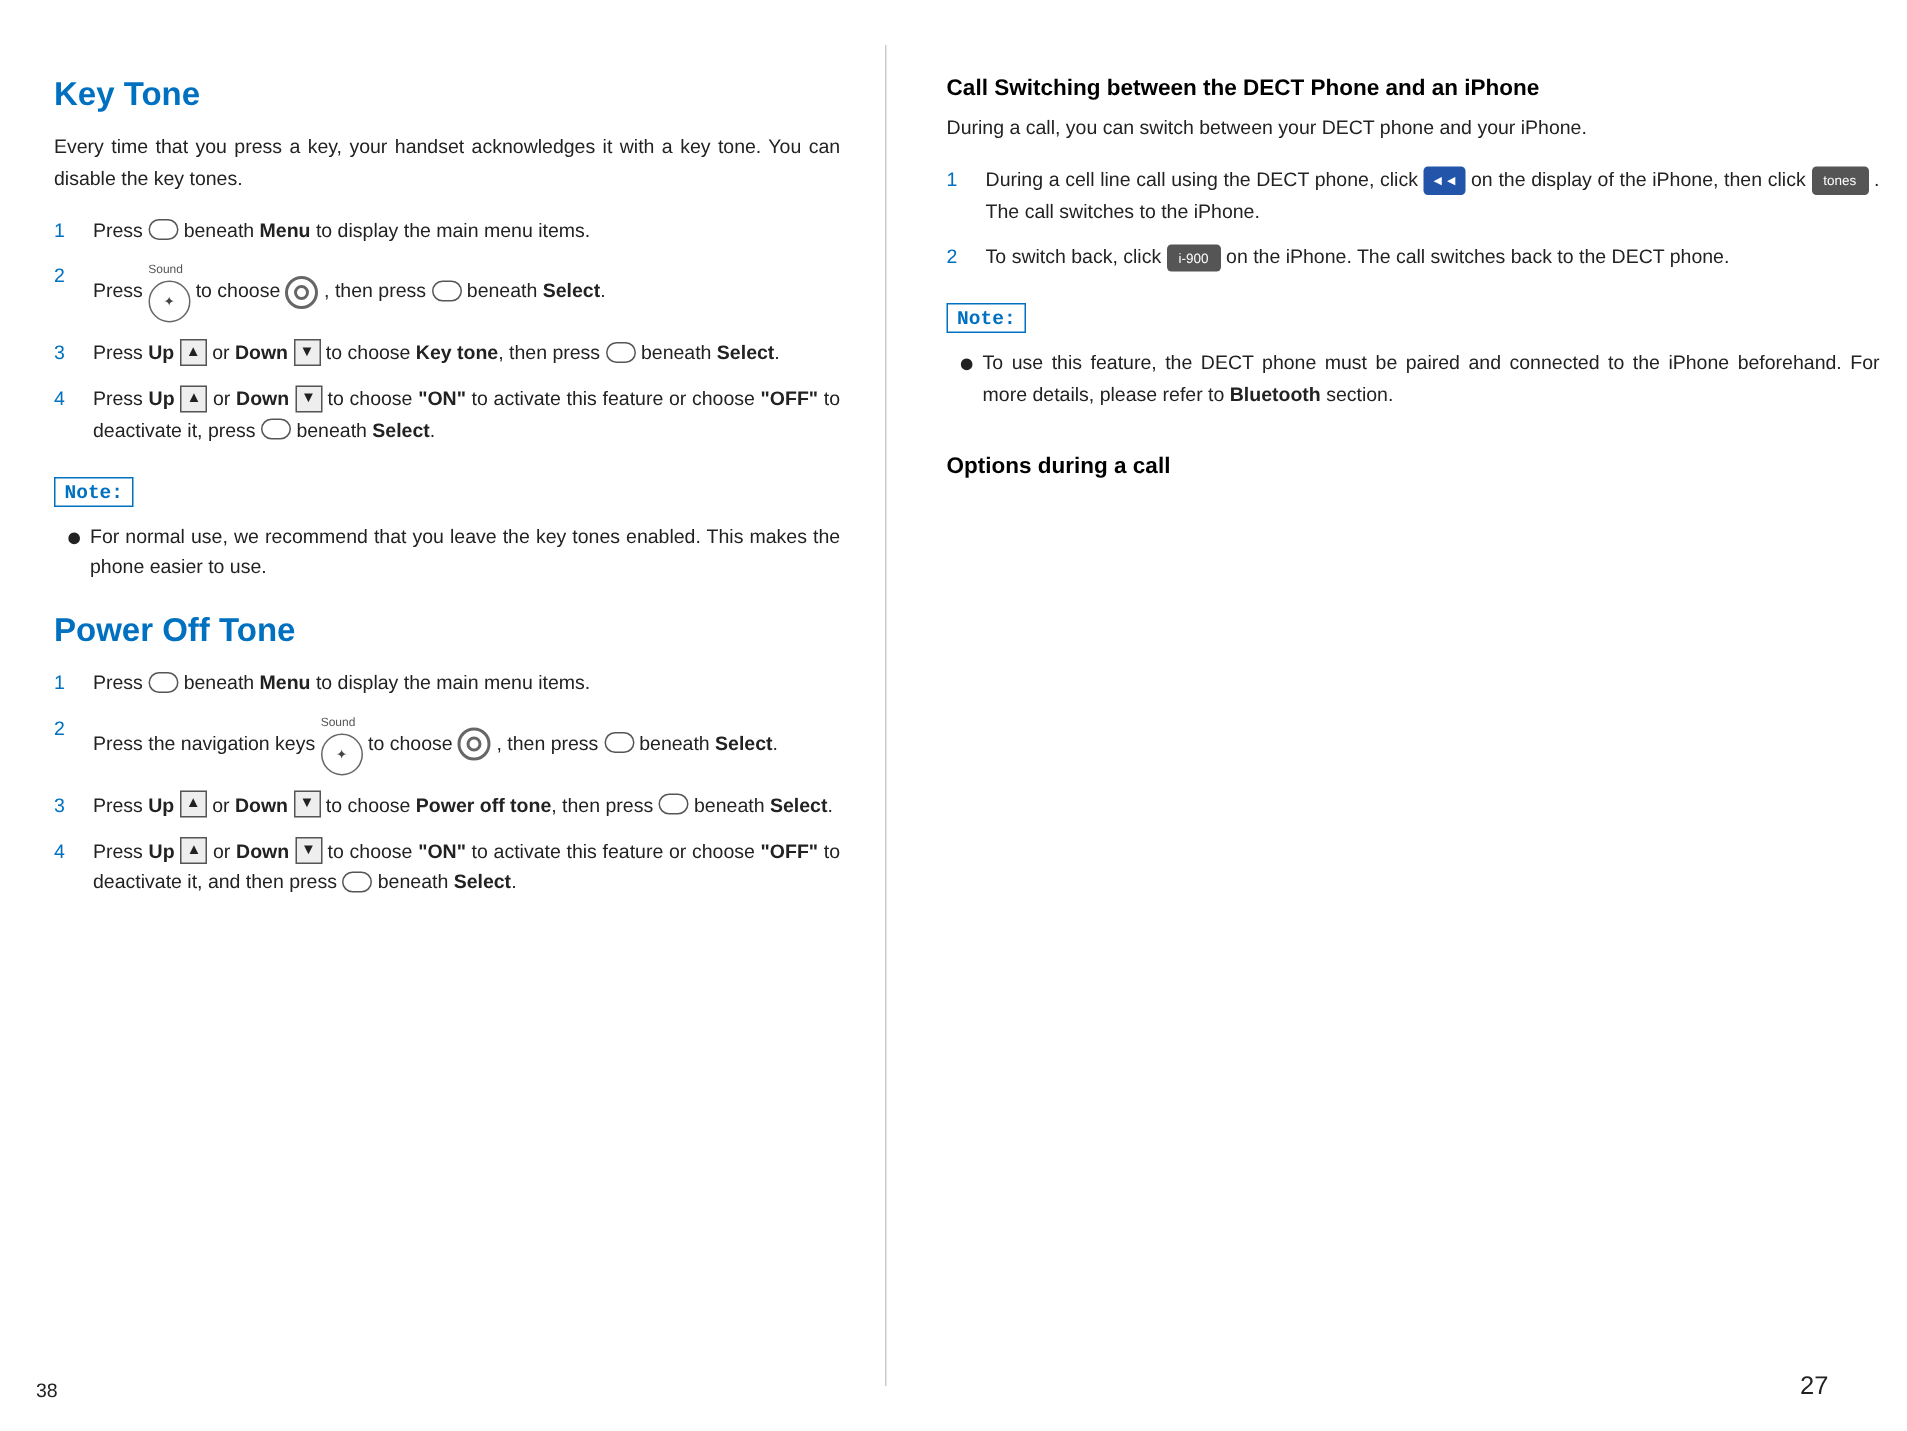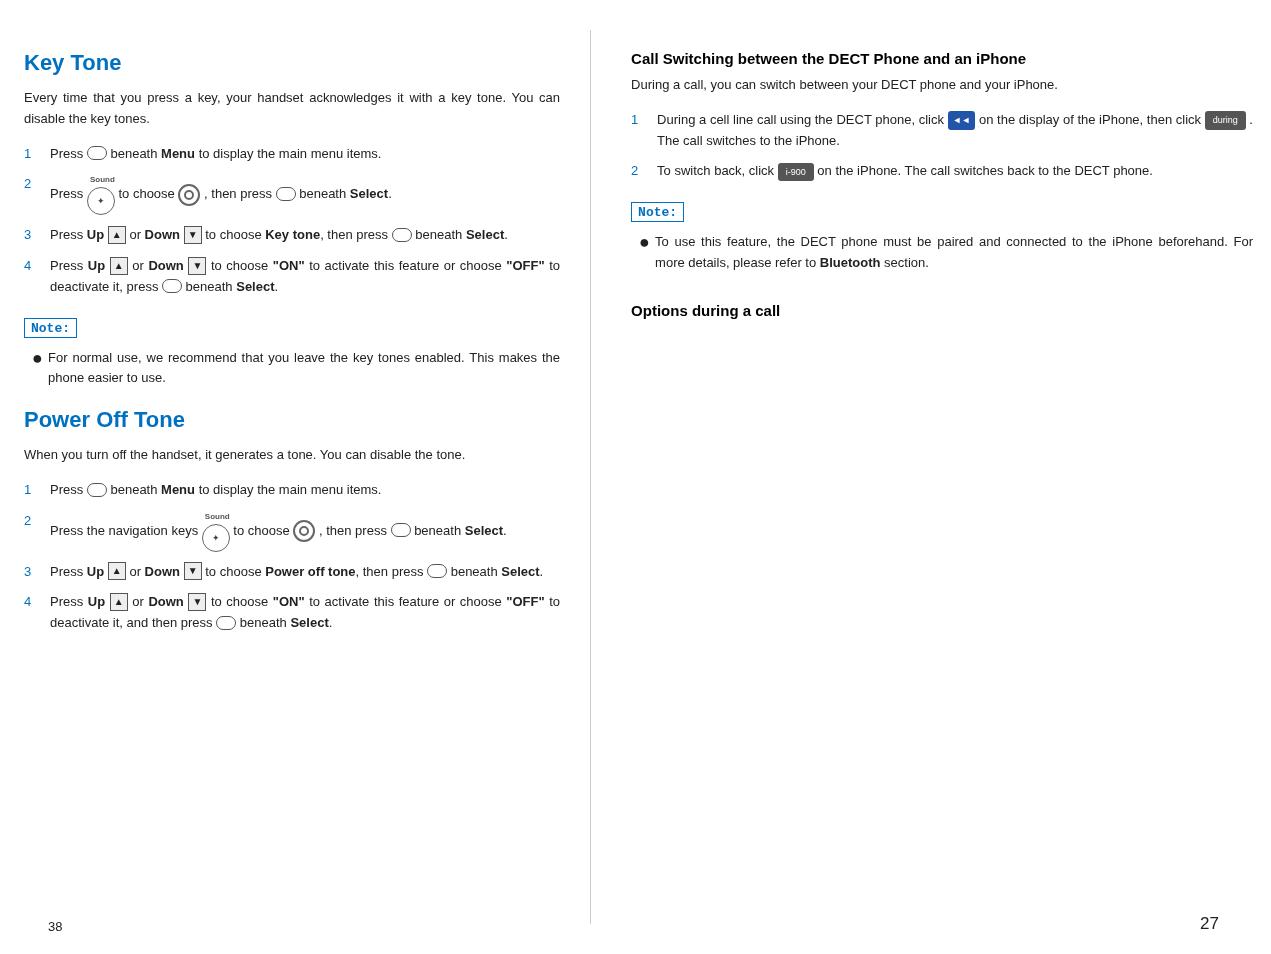--- a/index.html
+++ b/index.html
@@ -12,21 +12,21 @@
       min-height: 954px;
     }
     .page-container {
       display: flex;
       width: 1271px;
       min-height: 954px;
       padding: 30px 0 30px 0;
     }
     .left-column {
       width: 592px;
-      padding: 20px 30px 20px 24px;
+      padding: 20px 30px 20px 36px;
       border-right: 1px solid #ccc;
     }
     .right-column {
       width: 681px;
       padding: 20px 18px 20px 40px;
     }
     h1.section-title {
       font-size: 22px;
       font-weight: bold;
       color: #0070c0;
@@ -160,21 +160,21 @@
       background: #2255aa;
       color: #fff;
       font-size: 9px;
       padding: 2px 5px;
       border-radius: 3px;
       vertical-align: middle;
     }
     .page-num-left {
       position: absolute;
       bottom: 20px;
-      left: 48px;
+      left: 24px;
       font-size: 13px;
     }
     .page-num-right {
       position: absolute;
       bottom: 20px;
       right: 52px;
       font-size: 17px;
     }
     .page-wrapper {
       position: relative;
@@ -183,22 +183,21 @@
     }
     .sound-wrapper {
       display: inline-block;
       vertical-align: middle;
       position: relative;
     }
     .sound-text {
       font-size: 8px;
       color: #555;
       display: block;
-      text-align: right;
-      font-weight: bold;
+      text-align: left;
     }
     .sound-circle {
       display: inline-block;
       width: 28px;
       height: 28px;
       border: 1.5px solid #666;
       border-radius: 50%;
       text-align: center;
       line-height: 26px;
       font-size: 9px;
@@ -296,21 +295,20 @@
         </div>
         <ul class="bullet-list">
           <li>
             <span class="bullet-dot">●</span>
             <span>For normal use, we recommend that you leave the key tones enabled. This makes the phone easier to use.</span>
           </li>
         </ul>
       </div>
 
       <h1 class="section-title" style="margin-top:18px;">Power Off Tone</h1>
-      <p class="body-text">When you turn off the handset, it generates a tone. You can disable the tone.</p>
 
       <ol class="step-list">
 
         <li>
           <span class="step-num">1</span>
           <span class="step-content">
             Press <span class="icon-menu"></span> beneath <strong>Menu</strong> to display the main menu items.
           </span>
         </li>
 
@@ -365,21 +363,21 @@
       <p class="body-text">During a call, you can switch between your DECT phone and your iPhone.</p>
 
       <ol class="step-list">
 
         <li>
           <span class="step-num">1</span>
           <span class="step-content">
             During a cell line call using the DECT phone, click
             <span class="btn-arrow-left">◄◄</span>
             on the display of the iPhone, then click
-            <span class="btn-iphone">during</span>
+            <span class="btn-iphone">tones</span>
             . The call switches to the iPhone.
           </span>
         </li>
 
         <li>
           <span class="step-num">2</span>
           <span class="step-content">
             To switch back, click
             <span class="btn-i800">i-900</span>
             on the iPhone. The call switches back to the DECT phone.

